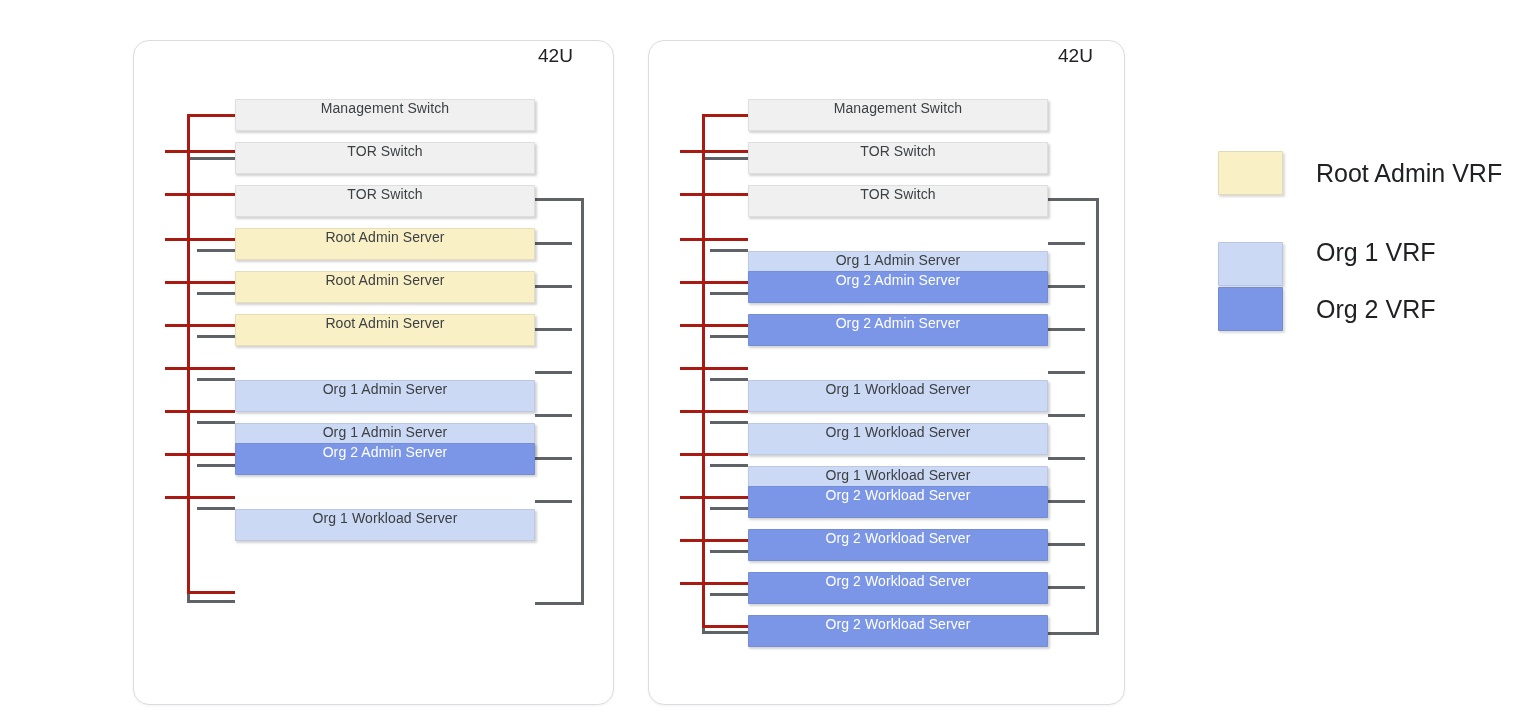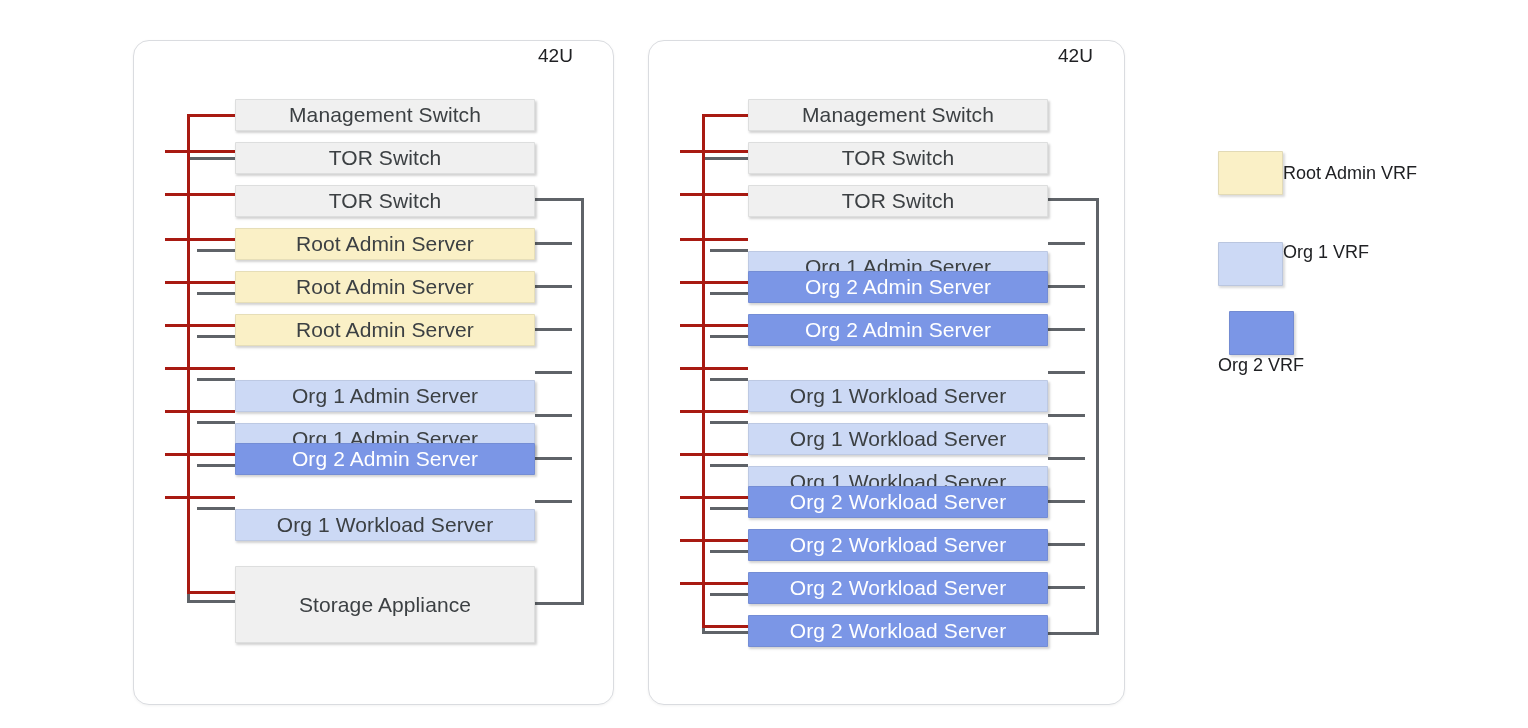--- a/index.html
+++ b/index.html
@@ -13,44 +13,44 @@
   .rack-panel{
     position:absolute;background:#ffffff;
     border:1px solid var(--panel-border,#dadce0);
     border-radius:16px;
     box-shadow:0 1px 3px rgba(0,0,0,0.05);
   }
   .capacity-label{
     position:absolute;font-size:19px;color:#202124;
   }
   .rack-unit{
-    position:absolute;display:flex;align-items:center;justify-content:center;
+    position:absolute;display:flex;justify-content:center;
     box-sizing:border-box;border:1px solid rgba(60,64,67,0.10);
     box-shadow:1.5px 2px 2.5px rgba(0,0,0,0.18);
     border-radius:1px;
-    font-size:21px;letter-spacing:0.1px;
+    font-size:14px;letter-spacing:0.1px;
     z-index:3;
   }
   .vrf-none{background:var(--unit-fill,#f0f0f0);color:var(--text,#3c4043);}
   .vrf-root-admin{background:var(--root-admin,#faf0c6);color:var(--text,#3c4043);}
   .vrf-org1{background:var(--org1,#ccd9f5);color:var(--text,#3c4043);margin-top:23px;}
   .vrf-org2{background:var(--org2,#7b96e6);color:#ffffff;}
   .line{position:absolute;}
   .mgmt-line{background:var(--mgmt-link,#a81a12);z-index:2;}
   .data-line{background:var(--data-link,#5f6368);z-index:1;}
   .legend{position:absolute;left:1218px;top:151px;}
   .legend-item{position:absolute;left:0;display:flex;align-items:center;}
   .legend-swatch{
     width:65px;height:44px;box-sizing:border-box;
     border:1px solid rgba(60,64,67,0.12);
     box-shadow:1.5px 2px 2.5px rgba(0,0,0,0.15);
     border-radius:1px;
     flex:0 0 auto;
   }
-  .legend-label{font-size:18px;color:#202124;white-space:nowrap;}
+  .legend-label{margin-left:33px;font-size:25px;color:#202124;white-space:nowrap;}
 </style>
 </head>
 <body style="--root-admin: #faf0c6; --org1: #ccd9f5; --org2: #7b96e6; --mgmt-link: #a81a12; --data-link: #5f6368; --unit-fill: #f0f0f0; --panel-border: #dadce0; --text: #3c4043;">
 
 <div id="stage">
     <div class="rack-panel" style="left: 133px; top: 40px; width: 479px; height: 663px;"></div>
     <div class="capacity-label" style="left: 538px; top: 45px;">42U</div>
     <div class="rack-unit vrf-none" style="left: 235px; top: 99px; width: 300px; height: 32px;">
       <span>Management Switch</span>
     </div>
@@ -100,23 +100,20 @@
     </div>
     <div class="line mgmt-line" style="left: 165px; top: 453px; width: 70px; height: 2.5px;"></div>
     <div class="line data-line" style="left: 197px; top: 464px; width: 38px; height: 2.5px;"></div>
     <div class="line data-line" style="left: 535px; top: 457px; width: 37px; height: 2.5px;"></div>
     <div class="rack-unit vrf-org1" style="left: 235px; top: 486px; width: 300px; height: 32px;">
       <span>Org 1 Workload Server</span>
     </div>
     <div class="line mgmt-line" style="left: 165px; top: 496px; width: 70px; height: 2.5px;"></div>
     <div class="line data-line" style="left: 197px; top: 507px; width: 38px; height: 2.5px;"></div>
     <div class="line data-line" style="left: 535px; top: 500px; width: 37px; height: 2.5px;"></div>
-    <div class="rack-unit vrf-none" style="left: 235px; top: 566px; width: 300px; height: 77px;">
-      <span>Storage Appliance</span>
-    </div>
     <div class="line mgmt-line" style="left: 187px; top: 591px; width: 48px; height: 2.5px;"></div>
     <div class="line data-line" style="left: 187px; top: 600px; width: 48px; height: 2.5px;"></div>
     <div class="line data-line" style="left: 535px; top: 602px; width: 48.5px; height: 2.5px;"></div>
     <div class="line data-line" style="left: 187px; top: 157px; width: 2.5px; height: 445.5px;"></div>
     <div class="line mgmt-line" style="left: 187px; top: 114px; width: 2.5px; height: 479.5px;"></div>
     <div class="line data-line" style="left: 581px; top: 198px; width: 2.5px; height: 406.5px;"></div>
     <div class="rack-panel" style="left: 648px; top: 40px; width: 475px; height: 663px;"></div>
     <div class="capacity-label" style="left: 1058px; top: 45px;">42U</div>
     <div class="rack-unit vrf-none" style="left: 748px; top: 99px; width: 300px; height: 32px;">
       <span>Management Switch</span>
@@ -197,18 +194,18 @@
     <div class="line data-line" style="left: 1096px; top: 198px; width: 2.5px; height: 436.5px;"></div>
     <div class="legend">
       <div class="legend-item" style="top: 0px;">
         <div class="legend-swatch vrf-root-admin"></div>
         <div class="legend-label">Root Admin VRF</div>
       </div>
       <div class="legend-item" style="top: 68px;">
         <div class="legend-swatch vrf-org1"></div>
         <div class="legend-label">Org 1 VRF</div>
       </div>
-      <div class="legend-item" style="top: 160px; flex-direction: column;">
+      <div class="legend-item" style="top: 136px;">
         <div class="legend-swatch vrf-org2"></div>
         <div class="legend-label">Org 2 VRF</div>
       </div>
     </div>
   </div>
 
 </body></html>

